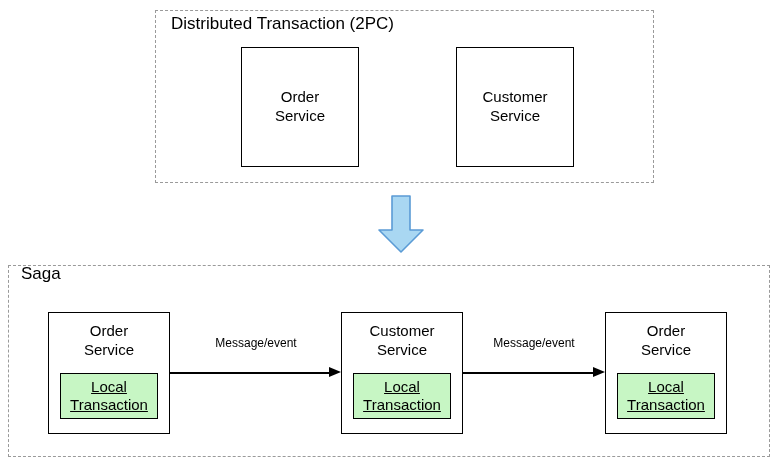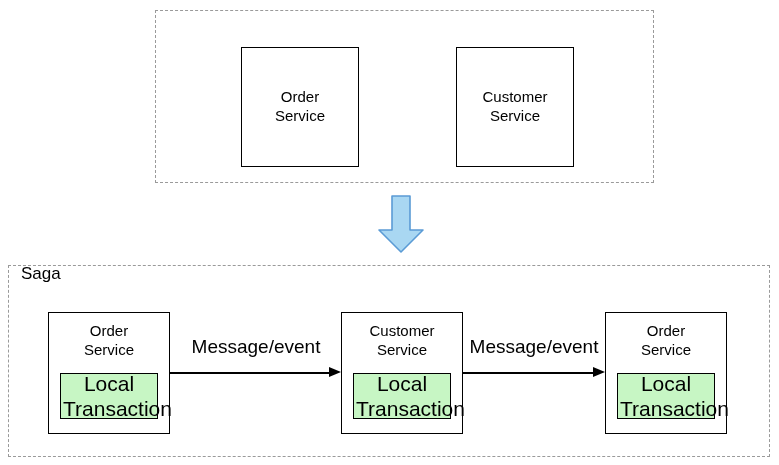--- a/index.html
+++ b/index.html
@@ -19,35 +19,36 @@
   .node-box{position:absolute;border:1px solid var(--solid-border);background:#fff;box-sizing:border-box;
             display:flex;align-items:center;justify-content:center;text-align:center;}
   .node-label{font-size:15px;line-height:1.25;max-width:80px;}
 
   .service-box{position:absolute;border:1px solid var(--solid-border);background:#fff;box-sizing:border-box;
                display:flex;flex-direction:column;align-items:center;justify-content:space-between;
                padding:9px 0 14px 0;text-align:center;}
   .service-label{font-size:15px;line-height:1.25;max-width:76px;}
   .local-box{width:98px;height:46px;background:var(--local-transaction-fill);border:1px solid var(--solid-border);
              box-sizing:border-box;display:flex;align-items:center;justify-content:center;text-align:center;}
-  .local-label{font-size:21px;line-height:1.2;max-width:92px;}
+  .local-label{font-size:15px;line-height:1.2;max-width:92px;text-decoration:underline;}
 
   .h-arrow-line{position:absolute;height:1.5px;background:#000;}
   .h-arrow-head{position:absolute;width:0;height:0;border-left:12px solid #000;
                 border-top:5.5px solid transparent;border-bottom:5.5px solid transparent;}
-  .edge-label{position:absolute;font-size:19px;white-space:nowrap;transform:translateX(-50%);}
+  .edge-label{position:absolute;font-size:12px;white-space:nowrap;transform:translateX(-50%);}
 
   .down-arrow{position:absolute;}
 </style>
 </head>
 <body>
 
 <div id="canvas">
 
   <div class="dashed-group" style="left:155px;top:10px;width:499px;height:173px;"></div>
+  <div class="group-title" style="left:171px;top:14px;">Distributed Transaction (2PC)</div>
 
   <div class="node-box" style="left:241px;top:47px;width:118px;height:120px;">
     <div class="node-label">Order Service</div>
   </div>
 
   <div class="node-box" style="left:456px;top:47px;width:118px;height:120px;">
     <div class="node-label">Customer Service</div>
   </div>
 
   <svg class="down-arrow" style="left:378px;top:195px;" width="47" height="59" viewBox="0 0 47 59">

